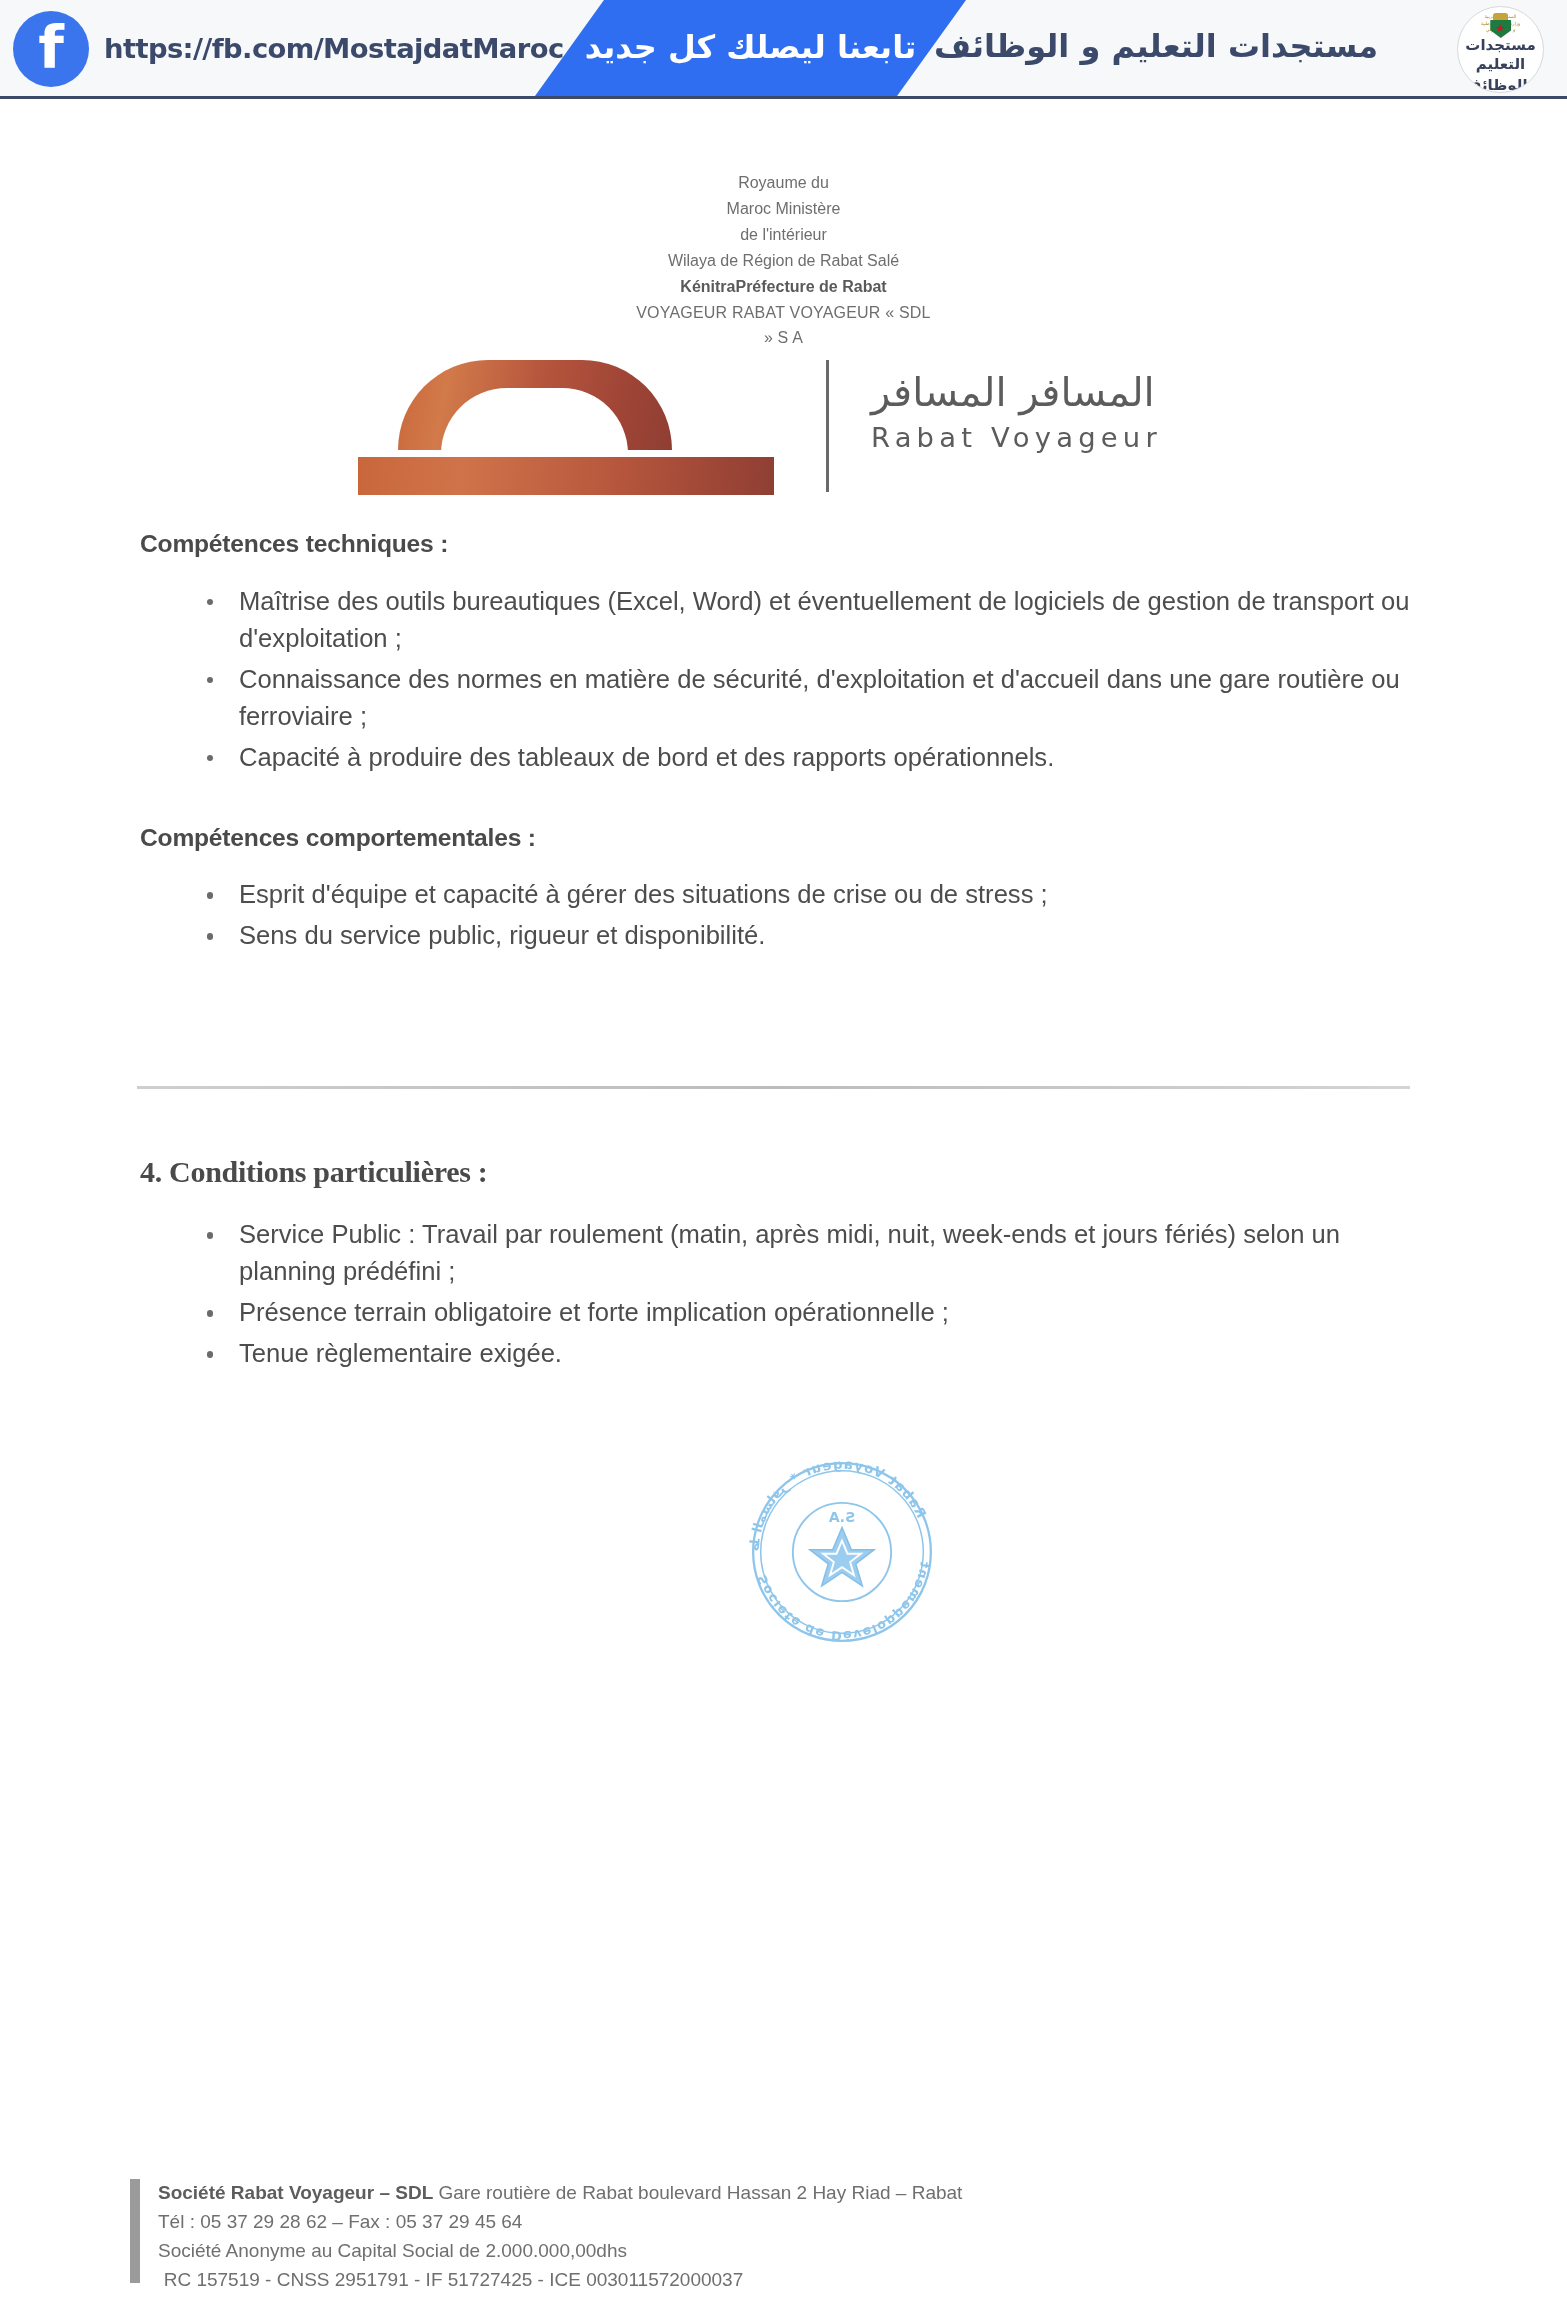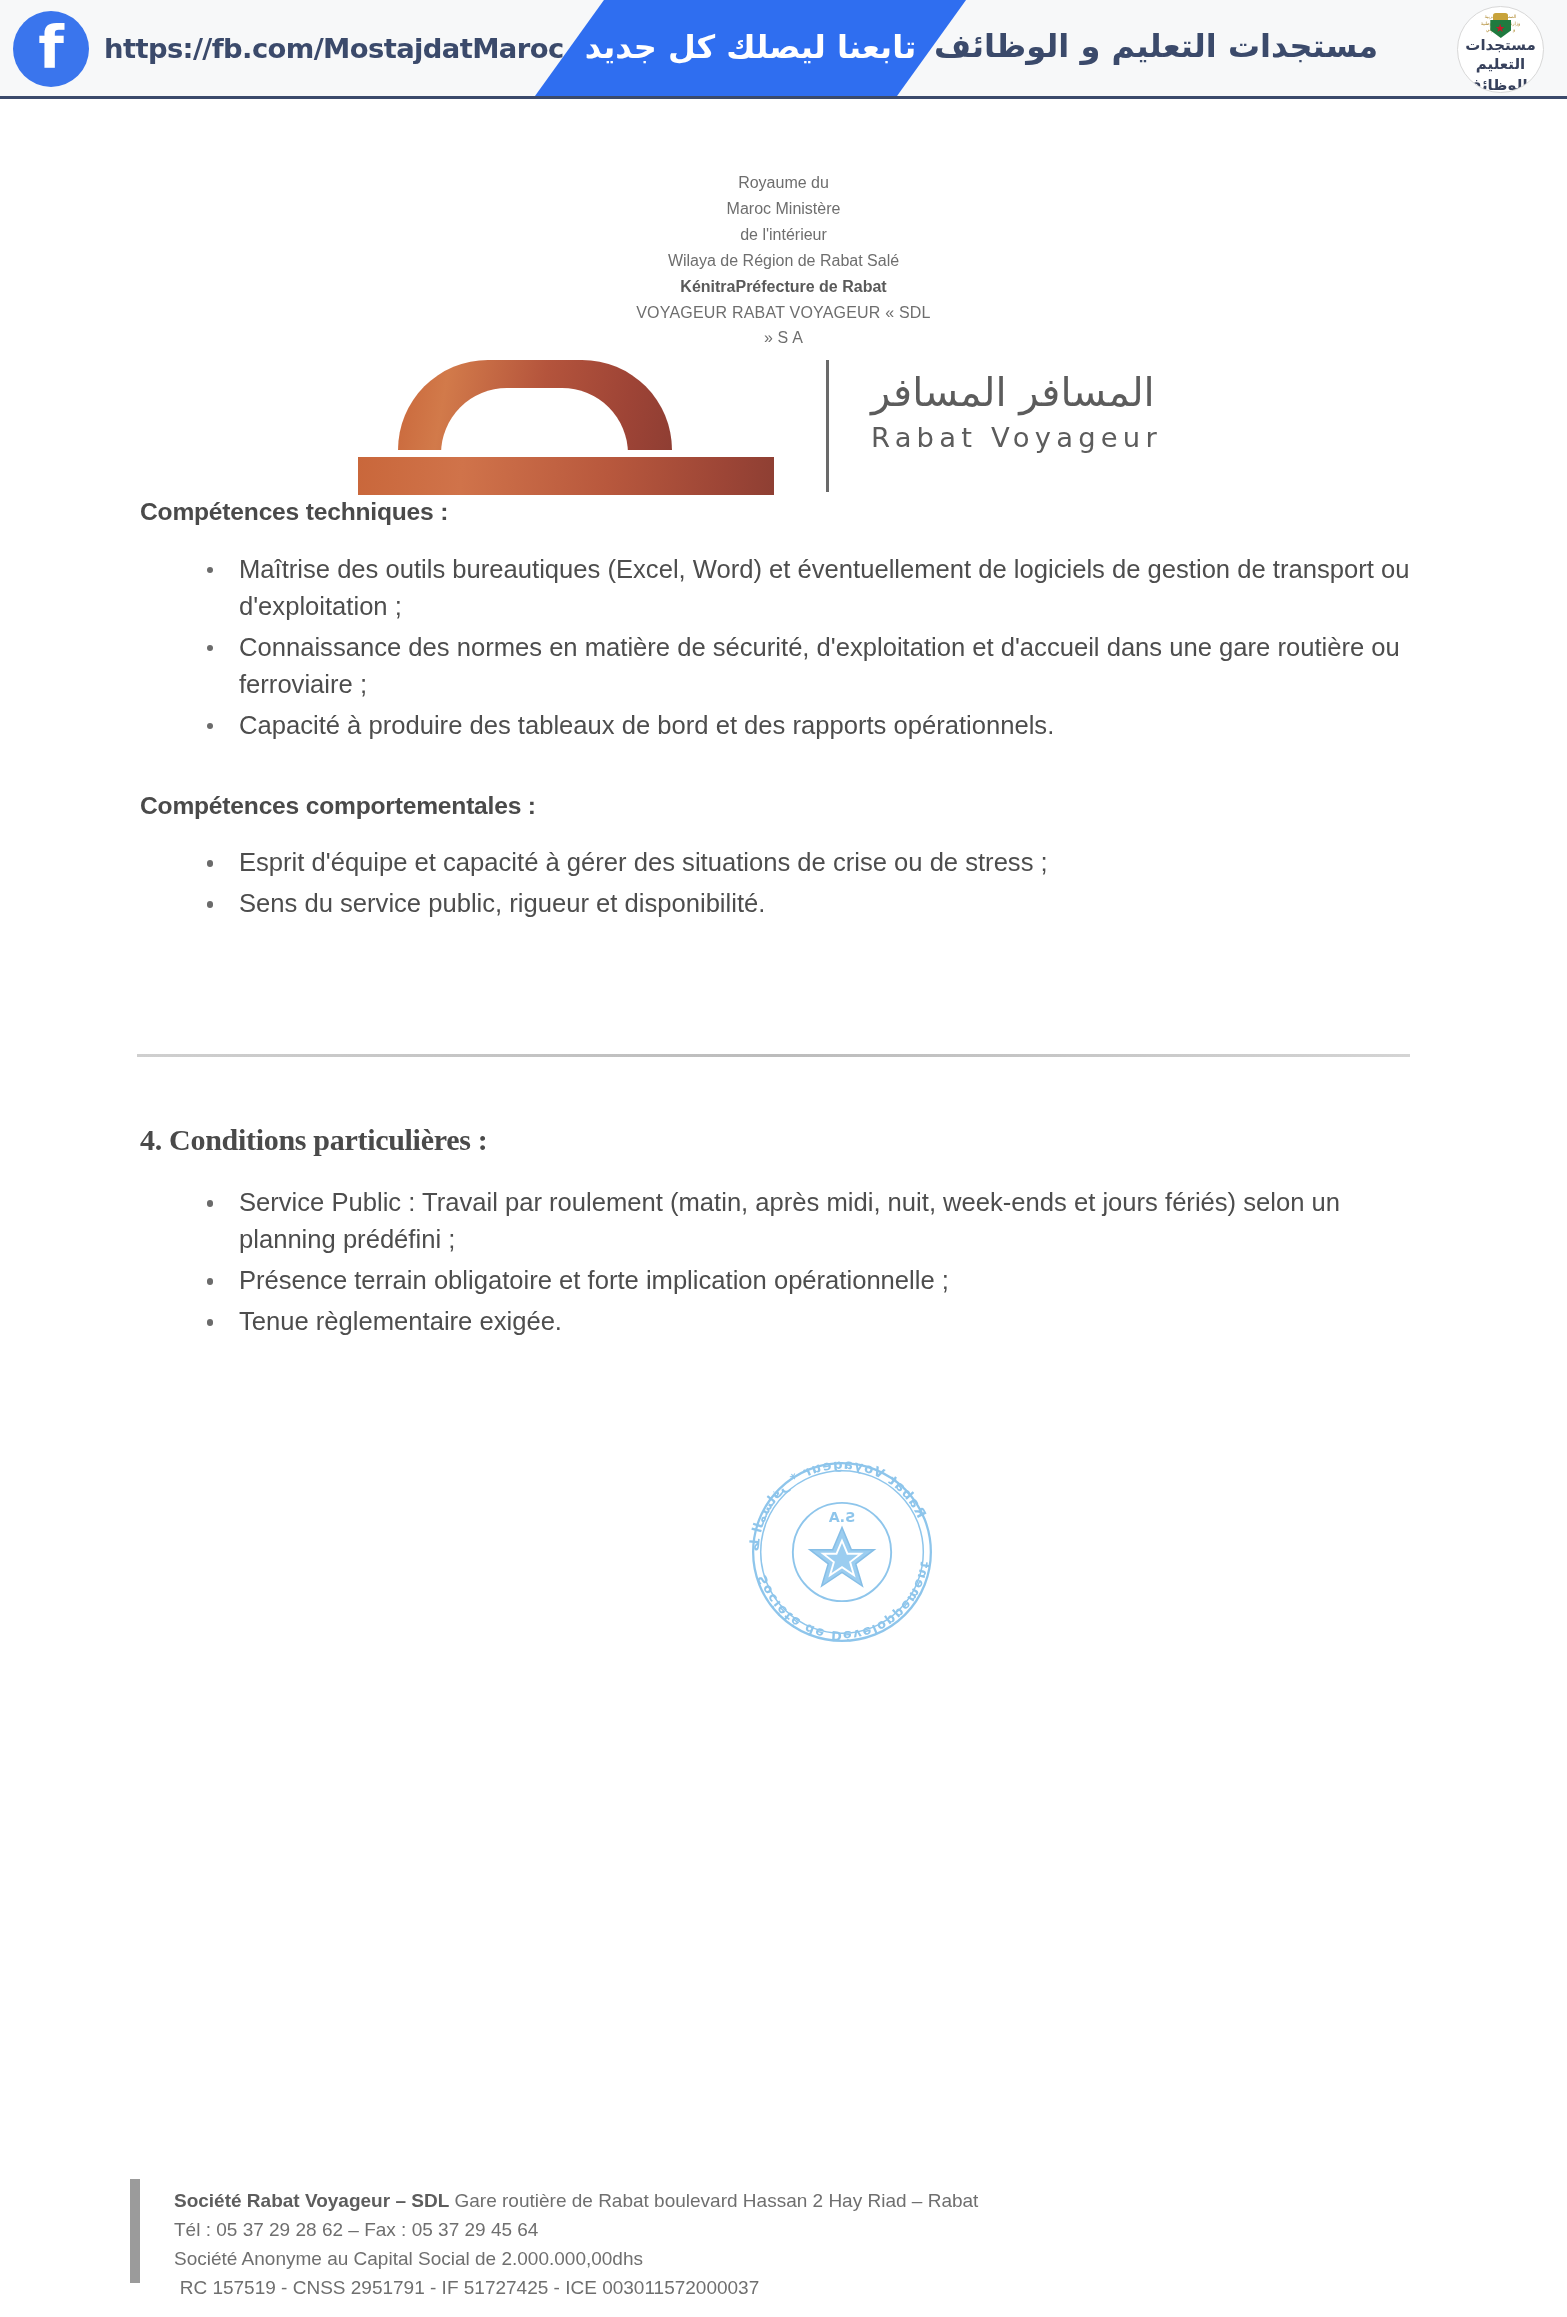--- a/index.html
+++ b/index.html
@@ -235,21 +235,21 @@
     font-family: "DejaVu Sans", sans-serif;
     font-size: 27.4px;
     color: #5c5c5c;
     letter-spacing: 5.2px;
     margin-top: 1.9px;
   }
 
   
   .content {
     position: absolute;
-    left: 0; top: 498px;
+    left: 0; top: 530px;
     width: 1567px;
   }
   .sec-heading {
     margin-left: 140px;
     font-family: "Liberation Sans", sans-serif;
     font-weight: bold;
     font-size: 24.6px;
     color: #4a4a4a;
     letter-spacing: -0.2px;
   }
@@ -321,26 +321,25 @@
     height: 123px;
   }
   .footer-bar {
     position: absolute;
     left: 130px; top: 3.8px;
     width: 10.4px; height: 104px;
     background: #9b9b9b;
   }
   .footer-lines {
     position: absolute;
-    left: 158px; top: 12px;
+    left: 158px; top: 4px;
     font-family: "Liberation Sans", sans-serif;
     font-size: 19px;
     color: #6f6f6f;
     line-height: 1.52;
-    margin-left: 16px;
   }
   .footer-lines .strong { font-weight: bold; color: #5d5d5d; }
   .footer-lines .ln { white-space: nowrap; }
   .footer-lines .ln-indent { padding-left: 5.7px; }
 </style>
 </head>
 <body>
 
 <div class="page">
 

